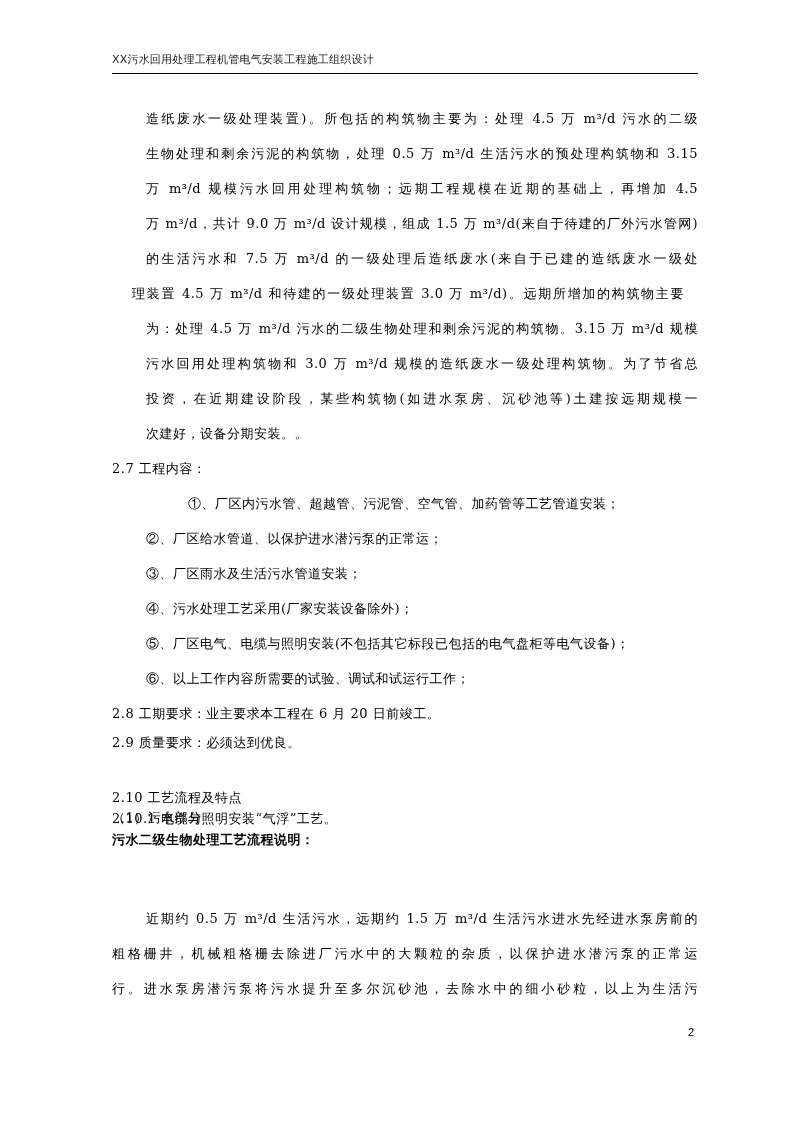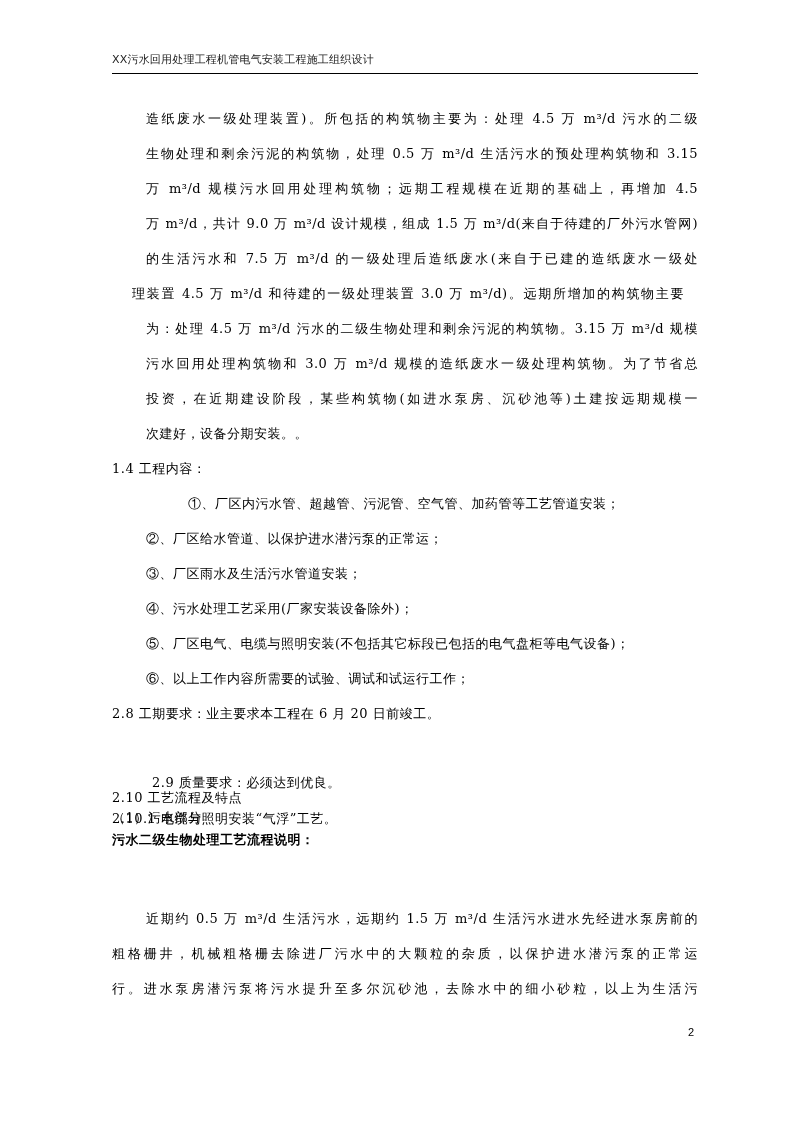--- a/index.html
+++ b/index.html
@@ -63,30 +63,30 @@
 <div class="line justify" style="left:146px; top:144px; width:552px;">生物处理和剩余污泥的构筑物，处理 0.5 万 m³/d 生活污水的预处理构筑物和 3.15</div>
 <div class="line justify" style="left:146px; top:179px; width:552px;">万 m³/d 规模污水回用处理构筑物；远期工程规模在近期的基础上，再增加 4.5</div>
 <div class="line justify" style="left:146px; top:214px; width:552px;">万 m³/d，共计 9.0 万 m³/d 设计规模，组成 1.5 万 m³/d(来自于待建的厂外污水管网)</div>
 <div class="line justify" style="left:146px; top:249px; width:552px;">的生活污水和 7.5 万 m³/d 的一级处理后造纸废水(来自于已建的造纸废水一级处</div>
 <div class="line justify" style="left:132px; top:284px; width:552px;">理装置 4.5 万 m³/d 和待建的一级处理装置 3.0 万 m³/d)。远期所增加的构筑物主要</div>
 <div class="line justify" style="left:146px; top:319px; width:552px;">为：处理 4.5 万 m³/d 污水的二级生物处理和剩余污泥的构筑物。3.15 万 m³/d 规模</div>
 <div class="line justify" style="left:146px; top:354px; width:552px;">污水回用处理构筑物和 3.0 万 m³/d 规模的造纸废水一级处理构筑物。为了节省总</div>
 <div class="line justify" style="left:146px; top:389px; width:552px;">投资，在近期建设阶段，某些构筑物(如进水泵房、沉砂池等)土建按远期规模一</div>
 <div class="line" style="left:146px; top:424px;">次建好，设备分期安装。。</div>
 
-<div class="line" style="left:112px; top:459px;">1.4 工程内容：</div>
+<div class="line" style="left:112px; top:459px;">2.7 工程内容：</div>
 <div class="line" style="left:146px; top:494px;margin-left:42px;">①、厂区内污水管、超越管、污泥管、空气管、加药管等工艺管道安装；</div>
 <div class="line" style="left:146px; top:529px;">②、厂区给水管道、以保护进水潜污泵的正常运；</div>
 <div class="line" style="left:146px; top:564px;">③、厂区雨水及生活污水管道安装；</div>
 <div class="line" style="left:146px; top:599px;">④、污水处理工艺采用(厂家安装设备除外)；</div>
 <div class="line" style="left:146px; top:634px;">⑤、厂区电气、电缆与照明安装(不包括其它标段已包括的电气盘柜等电气设备)；</div>
 <div class="line" style="left:146px; top:669px;">⑥、以上工作内容所需要的试验、调试和试运行工作；</div>
 
 <div class="line" style="left:112px; top:704px;">2.8  工期要求：业主要求本工程在 6 月 20 日前竣工。</div>
-<div class="line" style="left:112px; top:773px;margin-left:40px;">2.9  质量要求：必须达到优良。</div>
+<div class="line" style="left:112px; top:733px;">2.9  质量要求：必须达到优良。</div>
 <div class="line" style="left:112px; top:788px;">2.10 工艺流程及特点</div>
 <div class="line" style="left:112px; top:809px;">2.10.1 电缆与照明安装“气浮”工艺。</div>
 <div class="line" style="left:112px; top:808px;">（1）污水部分</div>
 <div class="line" style="left:112px; top:830px;font-weight:bold;">污水二级生物处理工艺流程说明：</div>
 
 <div class="line justify" style="left:146px; top:909px; width:552px;">近期约 0.5 万 m³/d 生活污水，远期约 1.5 万 m³/d 生活污水进水先经进水泵房前的</div>
 <div class="line justify" style="left:112px; top:944px; width:586px;">粗格栅井，机械粗格栅去除进厂污水中的大颗粒的杂质，以保护进水潜污泵的正常运</div>
 <div class="line justify" style="left:112px; top:979px; width:586px;">行。进水泵房潜污泵将污水提升至多尔沉砂池，去除水中的细小砂粒，以上为生活污</div>
 
 <div class="page-number">2</div>

